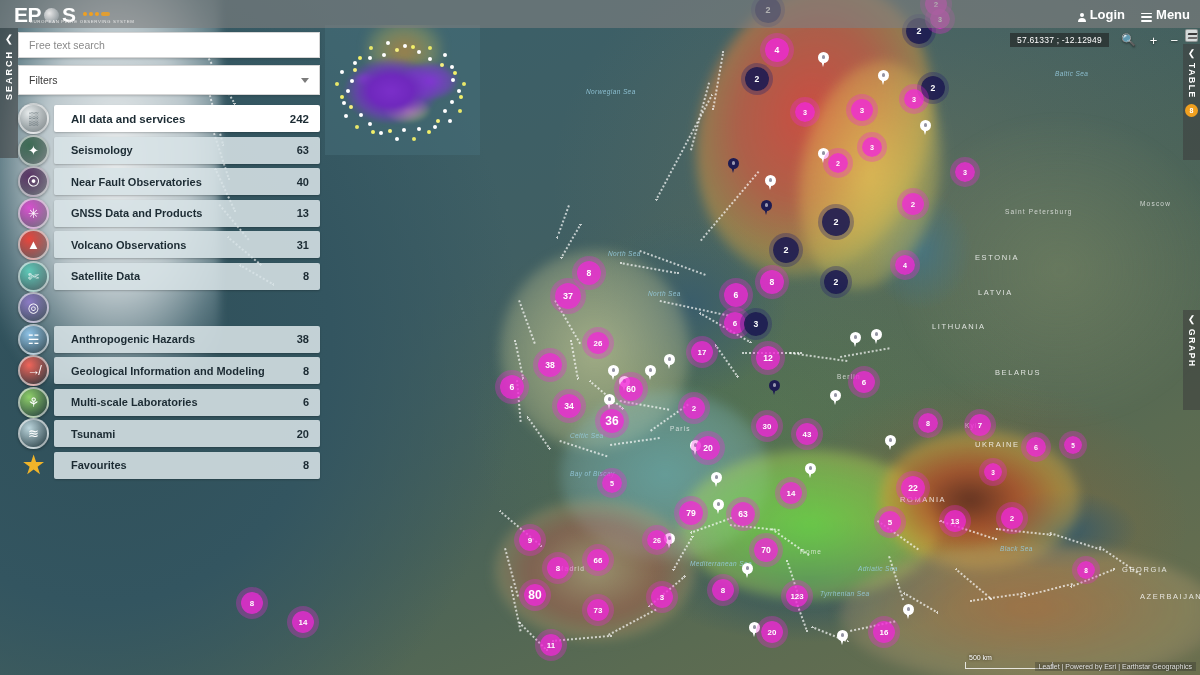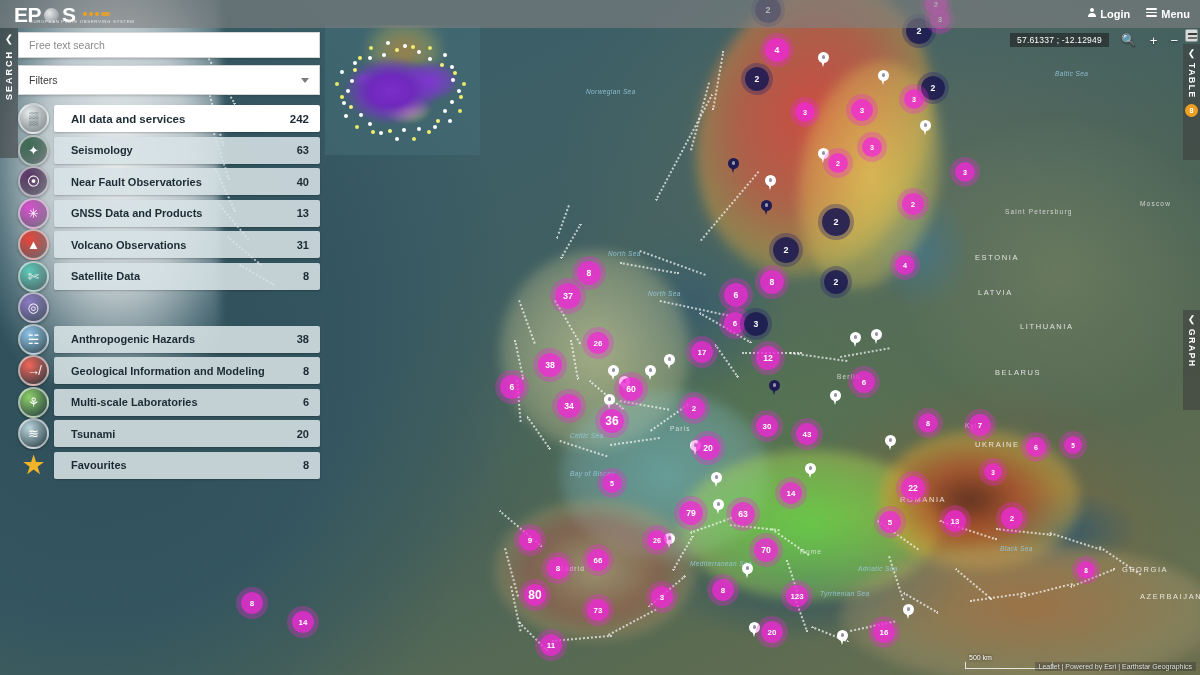--- a/index.html
+++ b/index.html
@@ -118,21 +118,21 @@
     position: relative; top: 1px; margin: 0 -1px;
   }
   .logo-sub {
     position:absolute; left:16px; top:18px; font-size:4.4px;
     letter-spacing:.6px; color:#e7e7e7; white-space:nowrap;
   }
   .logo-dots { display:flex; gap:2px; align-items:center; margin-left:3px; }
   .logo-dots i { width:4px; height:4px; border-radius:50%; background:#f0a020; display:block; }
   .logo-dots i:nth-child(4){ width:9px; border-radius:2px; background:#f0a020; opacity:.85;}
   .top-right { position:absolute; right:10px; top:0; height:28px; display:flex; align-items:center; gap:16px; }
-  .top-link { display:flex; align-items:flex-start; gap:4px; color:#fff; font-size:11px; font-weight:700; cursor:pointer; }
+  .top-link { display:flex; align-items:flex-end; gap:4px; color:#fff; font-size:13px; font-weight:700; cursor:pointer; }
   .ico-user { width:8px; height:9px; position:relative; display:inline-block; }
   .ico-user::before { content:""; position:absolute; top:0; left:2px; width:4px; height:4px; border-radius:50%; background:#fff; }
   .ico-user::after { content:""; position:absolute; bottom:0; left:0; width:8px; height:4px; border-radius:4px 4px 0 0; background:#fff; }
   .ico-burger { width:11px; height:9px; display:flex; flex-direction:column; justify-content:space-between; }
   .ico-burger span { display:block; height:1.6px; background:#fff; border-radius:1px; }
 
   
   .search-tab {
     position:absolute; left:0; top:28px; width:18px; height:130px;
     background: rgba(60,60,60,.55);
@@ -390,21 +390,21 @@
       <div class="mlabel sea" style="left: 648px; top: 290px;">North Sea</div>
       <div class="mlabel sea" style="left: 1055px; top: 70px;">Baltic Sea</div>
       <div class="mlabel sea" style="left: 570px; top: 432px;">Celtic Sea</div>
       <div class="mlabel sea" style="left: 570px; top: 470px;">Bay of Biscay</div>
       <div class="mlabel sea" style="left: 690px; top: 560px;">Mediterranean Sea</div>
       <div class="mlabel sea" style="left: 1000px; top: 545px;">Black Sea</div>
       <div class="mlabel sea" style="left: 858px; top: 565px;">Adriatic Sea</div>
       <div class="mlabel sea" style="left: 820px; top: 590px;">Tyrrhenian Sea</div>
       <div class="mlabel country" style="left: 975px; top: 253px;">ESTONIA</div>
       <div class="mlabel country" style="left: 978px; top: 288px;">LATVIA</div>
-      <div class="mlabel country" style="left: 1020px; top: 322px;">LITHUANIA</div>
+      <div class="mlabel country" style="left: 932px; top: 322px;">LITHUANIA</div>
       <div class="mlabel country" style="left: 995px; top: 368px;">BELARUS</div>
       <div class="mlabel country" style="left: 975px; top: 440px;">UKRAINE</div>
       <div class="mlabel country" style="left: 900px; top: 495px;">ROMANIA</div>
       <div class="mlabel country" style="left: 1122px; top: 565px;">GEORGIA</div>
       <div class="mlabel country" style="left: 1140px; top: 592px;">AZERBAIJAN</div>
       <div class="mlabel " style="left: 1005px; top: 208px;">Saint Petersburg</div>
       <div class="mlabel " style="left: 1140px; top: 200px;">Moscow</div>
       <div class="mlabel " style="left: 965px; top: 422px;">Kyiv</div>
       <div class="mlabel " style="left: 837px; top: 373px;">Berlin</div>
       <div class="mlabel " style="left: 670px; top: 425px;">Paris</div>

